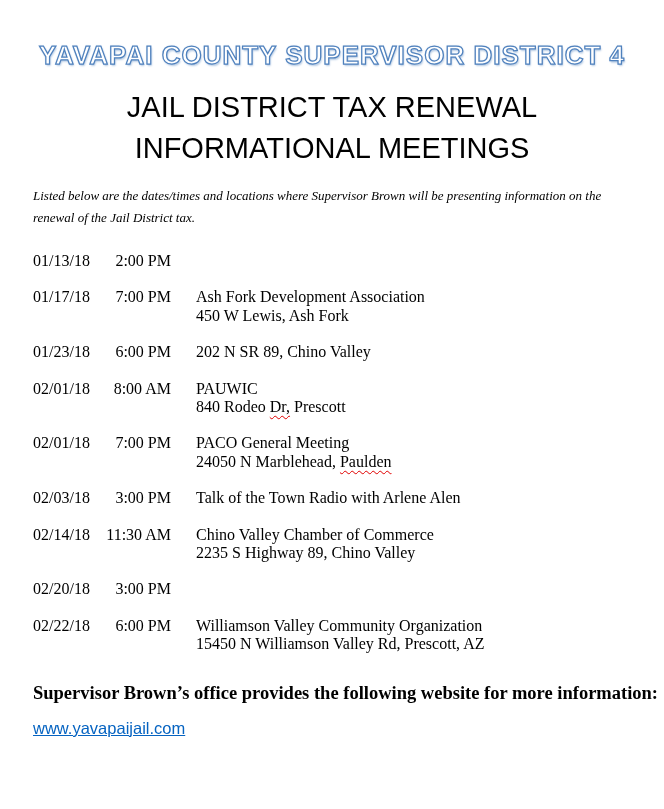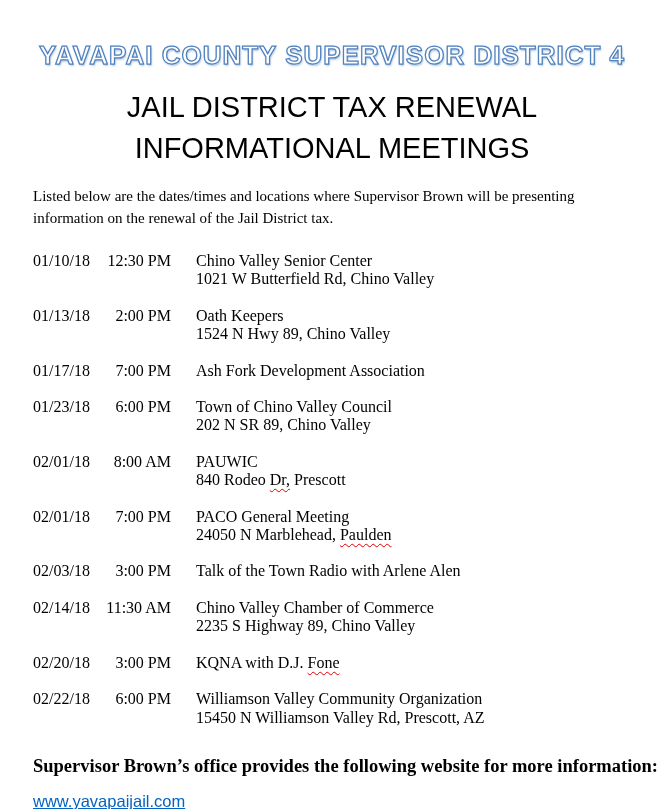--- a/index.html
+++ b/index.html
@@ -34,22 +34,23 @@
     font-weight: 400;
     font-size: 29px;
     line-height: 32px;
     color: var(--text, #000000);
   }
   .doc-title.first { margin-top: 21px; }
   .doc-title.second { margin-top: 9px; }
   .intro {
     margin: 21px 28px 0 33px;
     width: 604px;
-    font-size: 15px;
+    font-size: 13px;
     line-height: 22px;
+    font-style: italic;
   }
   .meeting-list { margin: 23px 20px 0 33px; }
   .meeting {
     display: grid;
     grid-template-columns: 70px 68px 1fr;
     font-size: 16px;
     line-height: 18.4px;
     margin-bottom: 18px;
   }
   .meeting-date { text-align: left; }
@@ -89,47 +90,35 @@
   <div class="banner">YAVAPAI COUNTY SUPERVISOR DISTRICT 4</div>
 
   <div class="doc-title first">JAIL DISTRICT TAX RENEWAL</div>
 
   <div class="doc-title second">INFORMATIONAL MEETINGS</div>
 
   <p class="intro">Listed below are the dates/times and locations where Supervisor Brown will be presenting information on the renewal of the Jail District tax.</p>
 
   <div class="meeting-list">
       <div class="meeting">
-        <div class="meeting-date">01/10/18</div>
-        <div class="meeting-time">12:30 PM</div>
-        <div class="meeting-loc">
-          <div><span>Chino Valley Senior Center</span></div>
-          <div><span>1021 W Butterfield Rd, Chino Valley</span></div>
-        </div>
-      </div>
-      <div class="meeting">
         <div class="meeting-date">01/13/18</div>
         <div class="meeting-time">2:00 PM</div>
-        <div class="meeting-loc">
-          <div><span>Oath Keepers</span></div>
-          <div><span>1524 N Hwy 89, Chino Valley</span></div>
-        </div>
       </div>
       <div class="meeting">
         <div class="meeting-date">01/17/18</div>
         <div class="meeting-time">7:00 PM</div>
         <div class="meeting-loc">
           <div><span>Ash Fork Development Association</span></div>
+          <div><span>450 W Lewis, Ash Fork</span></div>
         </div>
       </div>
       <div class="meeting">
         <div class="meeting-date">01/23/18</div>
         <div class="meeting-time">6:00 PM</div>
         <div class="meeting-loc">
-          <div><span>Town of Chino Valley Council</span></div>
           <div><span>202 N SR 89, Chino Valley</span></div>
         </div>
       </div>
       <div class="meeting">
         <div class="meeting-date">02/01/18</div>
         <div class="meeting-time">8:00 AM</div>
         <div class="meeting-loc">
           <div><span>PAUWIC</span></div>
           <div><span>840 Rodeo </span><span class="spell">Dr,</span><span> Prescott</span></div>
         </div>
@@ -153,23 +142,20 @@
         <div class="meeting-date">02/14/18</div>
         <div class="meeting-time">11:30 AM</div>
         <div class="meeting-loc">
           <div><span>Chino Valley Chamber of Commerce</span></div>
           <div><span>2235 S Highway 89, Chino Valley</span></div>
         </div>
       </div>
       <div class="meeting">
         <div class="meeting-date">02/20/18</div>
         <div class="meeting-time">3:00 PM</div>
-        <div class="meeting-loc">
-          <div><span>KQNA with D.J. </span><span class="spell">Fone</span></div>
-        </div>
       </div>
       <div class="meeting">
         <div class="meeting-date">02/22/18</div>
         <div class="meeting-time">6:00 PM</div>
         <div class="meeting-loc">
           <div><span>Williamson Valley Community Organization</span></div>
           <div><span>15450 N Williamson Valley Rd, Prescott, AZ</span></div>
         </div>
       </div>
     </div>

